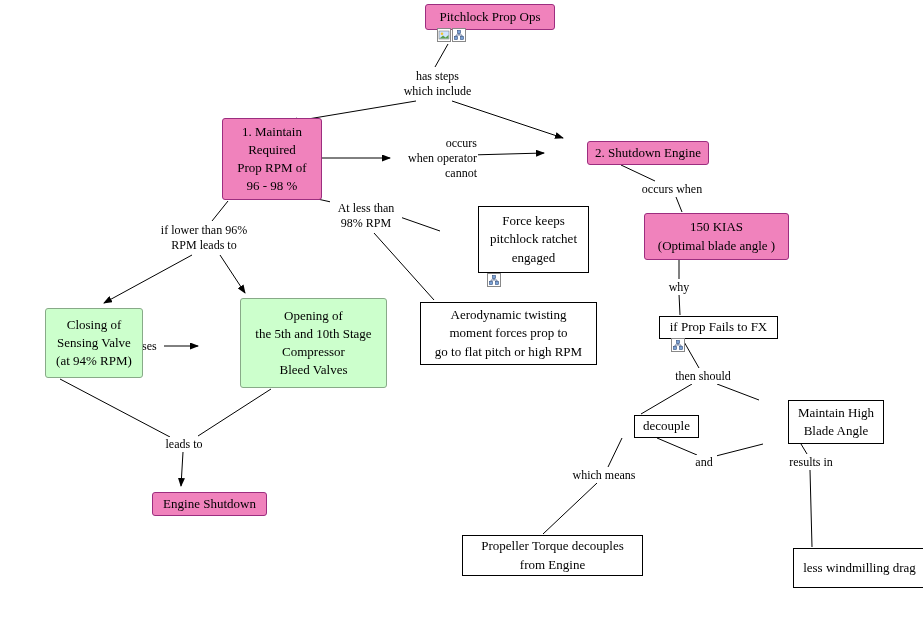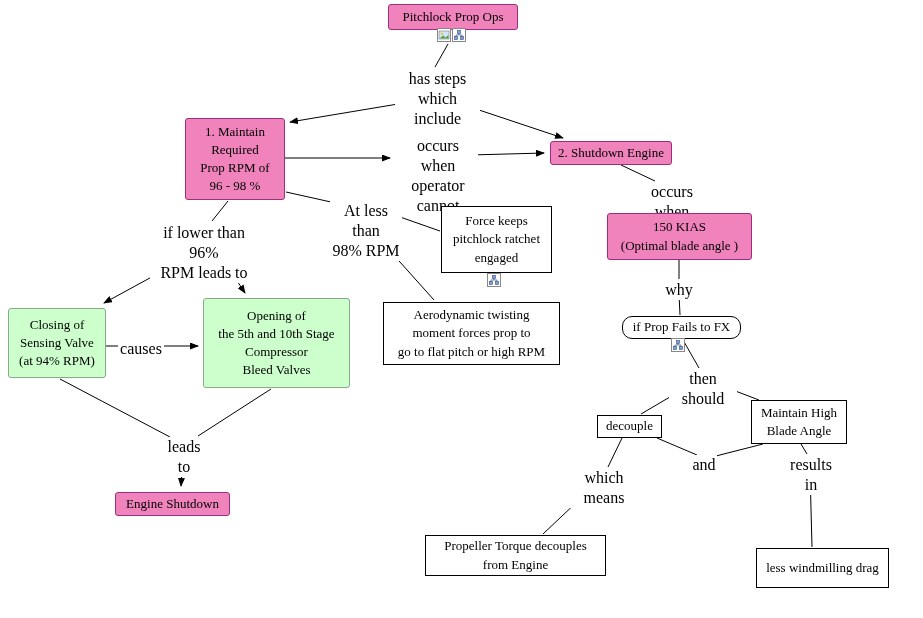--- a/index.html
+++ b/index.html
@@ -5,28 +5,28 @@
   * { margin:0; padding:0; box-sizing:border-box; }
   html,body { background:#ffffff; }
   body { font-family:"Liberation Serif", serif; color:#000; }
   #canvas { position:relative; width:923px; height:618px; background:#fff; overflow:hidden; }
   #edges { position:absolute; left:0; top:0; z-index:0; }
   #edges line { stroke:var(--line, #000); stroke-width:1; }
   .node {
     position:absolute; z-index:2;
     display:flex; align-items:center; justify-content:center;
     text-align:center; font-size:13px; line-height:1.4;
-    white-space:pre-line; padding:1px 3px;
+    white-space:pre-line; padding:1px 3px;margin-left:37px;
   }
   .pink  { background:var(--pink,#F082BC);  border:1px solid var(--pink_border,#9C2D7F);  border-radius:3px; }
   .green { background:var(--green,#CCFFCC); border:1px solid var(--green_border,#88AA88); border-radius:3px; }
   .plain { background:var(--white,#fff); border:1px solid #000; }
   .link-label {
     position:absolute; z-index:1;
-    text-align:center; font-size:16px; line-height:1.25;
+    text-align:center; font-size:12px; line-height:1.25;
     white-space:pre-line; background:#fff; padding:0 1px;
   }
   .icon-group { position:absolute; z-index:3; display:flex; gap:1px; }
   .icon { display:inline-block; width:14px; height:14px; line-height:0; }
 </style>
 </head>
 <body>
 
 <div id="canvas">
 
@@ -68,21 +68,21 @@
   </svg>
 
   <div class="node pink" style="left:388px;top:4px;width:130px;height:26px;">Pitchlock Prop Ops</div>
   <div class="node pink" style="left:185px;top:118px;width:100px;height:82px;">1. Maintain
 Required
 Prop RPM of
 96 - 98 %</div>
   <div class="node pink" style="left:550px;top:141px;width:122px;height:24px;">2. Shutdown Engine</div>
   <div class="node pink" style="left:607px;top:213px;width:145px;height:47px;">150 KIAS
 (Optimal blade angle )</div>
-  <div class="node plain" style="left:622px;top:316px;width:119px;height:23px;border-radius:10px;">if Prop Fails to FX</div>
+  <div class="node plain" style="left:622px;top:316px;width:119px;height:23px;">if Prop Fails to FX</div>
   <div class="node plain" style="left:441px;top:206px;width:111px;height:67px;">Force keeps
 pitchlock ratchet
 engaged</div>
   <div class="node plain" style="left:383px;top:302px;width:177px;height:63px;">Aerodynamic twisting
 moment forces prop to
 go to flat pitch or high RPM</div>
   <div class="node green" style="left:8px;top:308px;width:98px;height:70px;">Closing of
 Sensing Valve
 (at 94% RPM)</div>
   <div class="node green" style="left:203px;top:298px;width:147px;height:90px;">Opening of
@@ -92,21 +92,21 @@
   <div class="node pink" style="left:115px;top:492px;width:115px;height:24px;">Engine Shutdown</div>
   <div class="node plain" style="left:597px;top:415px;width:65px;height:23px;">decouple</div>
   <div class="node plain" style="left:751px;top:400px;width:96px;height:44px;">Maintain High
 Blade Angle</div>
   <div class="node plain" style="left:425px;top:535px;width:181px;height:41px;">Propeller Torque decouples
 from Engine</div>
   <div class="node plain" style="left:756px;top:548px;width:133px;height:40px;">less windmilling drag</div>
 
   <div class="link-label" style="left:395px;top:69px;width:85px;">has steps
 which include</div>
-  <div class="link-label" style="left:398px;top:136px;width:80px;">occurs
+  <div class="link-label" style="left:398px;top:136px;width:80px;text-align:right;">occurs
 when operator
 cannot</div>
   <div class="link-label" style="left:330px;top:201px;width:72px;">At less than
 98% RPM</div>
   <div class="link-label" style="left:637px;top:182px;width:70px;">occurs when</div>
   <div class="link-label" style="left:664px;top:280px;width:30px;">why</div>
   <div class="link-label" style="left:669px;top:369px;width:68px;">then should</div>
   <div class="link-label" style="left:150px;top:223px;width:108px;">if lower than 96%
 RPM leads to</div>
   <div class="link-label" style="left:119px;top:339px;width:44px;">causes</div>

